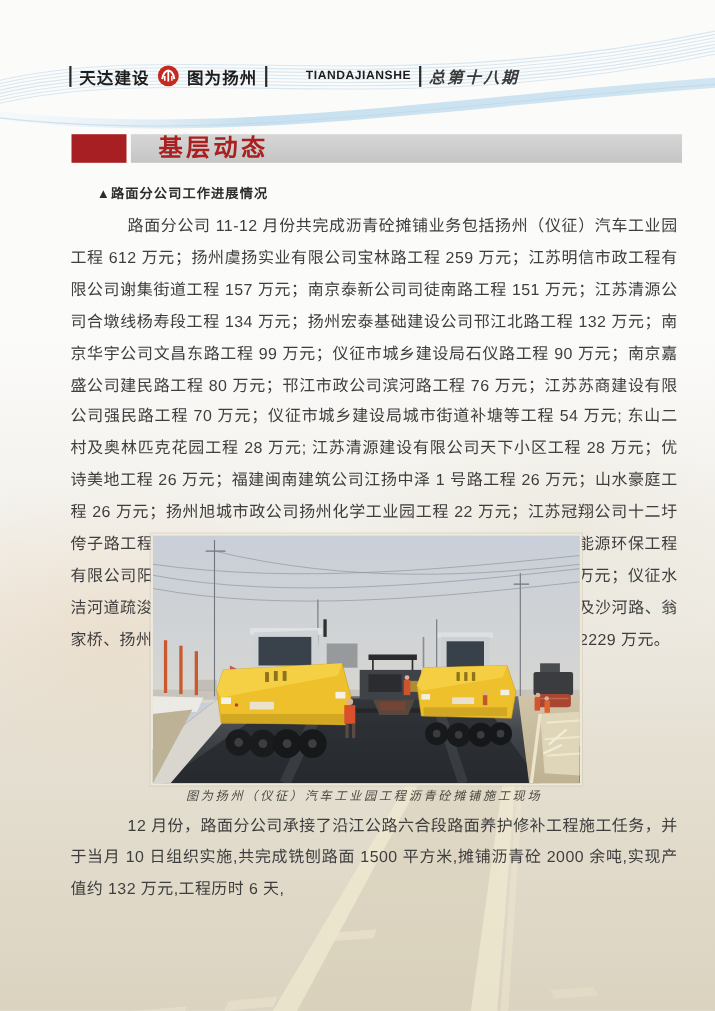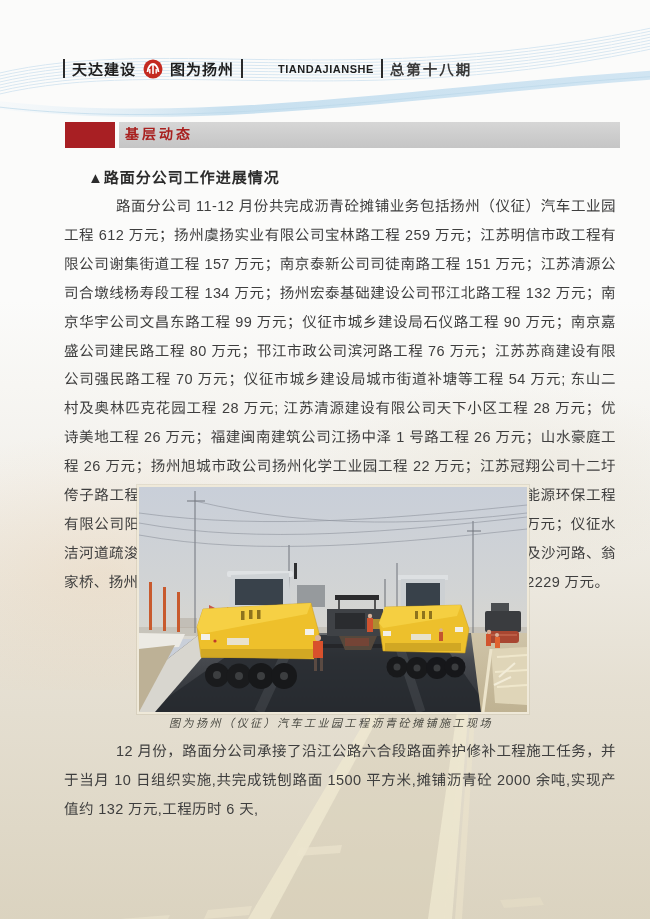--- a/index.html
+++ b/index.html
@@ -27,36 +27,36 @@
   
   .waves{left:0;top:0;width:650px;height:140px;z-index:1;}
   
   .masthead{
     left:63px;top:58px;z-index:3;display:flex;align-items:center;gap:7px;
     font-size:15px;font-weight:bold;color:#1e1e1e;letter-spacing:1px;white-space:nowrap;
   }
   .vbar{width:2px;height:19px;background:#2a2a2a;display:inline-block;}
   .logo{width:20px;height:20px;display:inline-block;}
   .latin{font-size:11px;letter-spacing:.5px;margin-left:28px;}
-  .issue{font-family:"Liberation Serif","DejaVu Serif",serif;
+  .issue{font-family:"Liberation Serif","DejaVu Serif",serif;font-style:italic;
          font-weight:bold;font-size:14.5px;color:#3a3a3a;letter-spacing:2px;}
   
   .section-bar{left:65px;top:122px;width:555px;height:26px;z-index:3;display:flex;}
   .red-block{width:50px;height:26px;background:#a81f23;}
   .gray-bar{
     flex:1;margin-left:4px;height:26px;
     background:linear-gradient(#d6d6d6,#c5c5c5);
     display:flex;align-items:center;
   }
   .section-title{
     font-family:"Liberation Serif","DejaVu Serif",serif;font-weight:bold;
-    font-size:14px;color:#a8201f;letter-spacing:3px;padding-left:6px;line-height:26px;
-  }
-  
-  .subtitle{left:88px;top:166px;z-index:3;font-size:15px;font-weight:bold;color:#2c2c2c;letter-spacing:1px;}
+    font-size:22px;color:#a8201f;letter-spacing:3px;padding-left:25px;line-height:26px;
+  }
+  
+  .subtitle{left:88px;top:166px;z-index:3;font-size:12px;font-weight:bold;color:#2c2c2c;letter-spacing:1px;}
   .para{z-index:3;width:552px;left:64px;font-size:14.5px;line-height:28.9px;
         text-align:justify;color:#3e3e3e;letter-spacing:.4px;}
   .para1{top:192px;}
   .para1 p,.para2 p{margin:0;text-indent:52px;}
   .para2{top:737px;}
   
   .photo{
     left:137px;top:485px;width:388px;height:225px;z-index:3;
     border:2px solid #efe9d9;box-shadow:0 0 0 1px rgba(180,170,140,.25);
     background:#c9cfd9;

